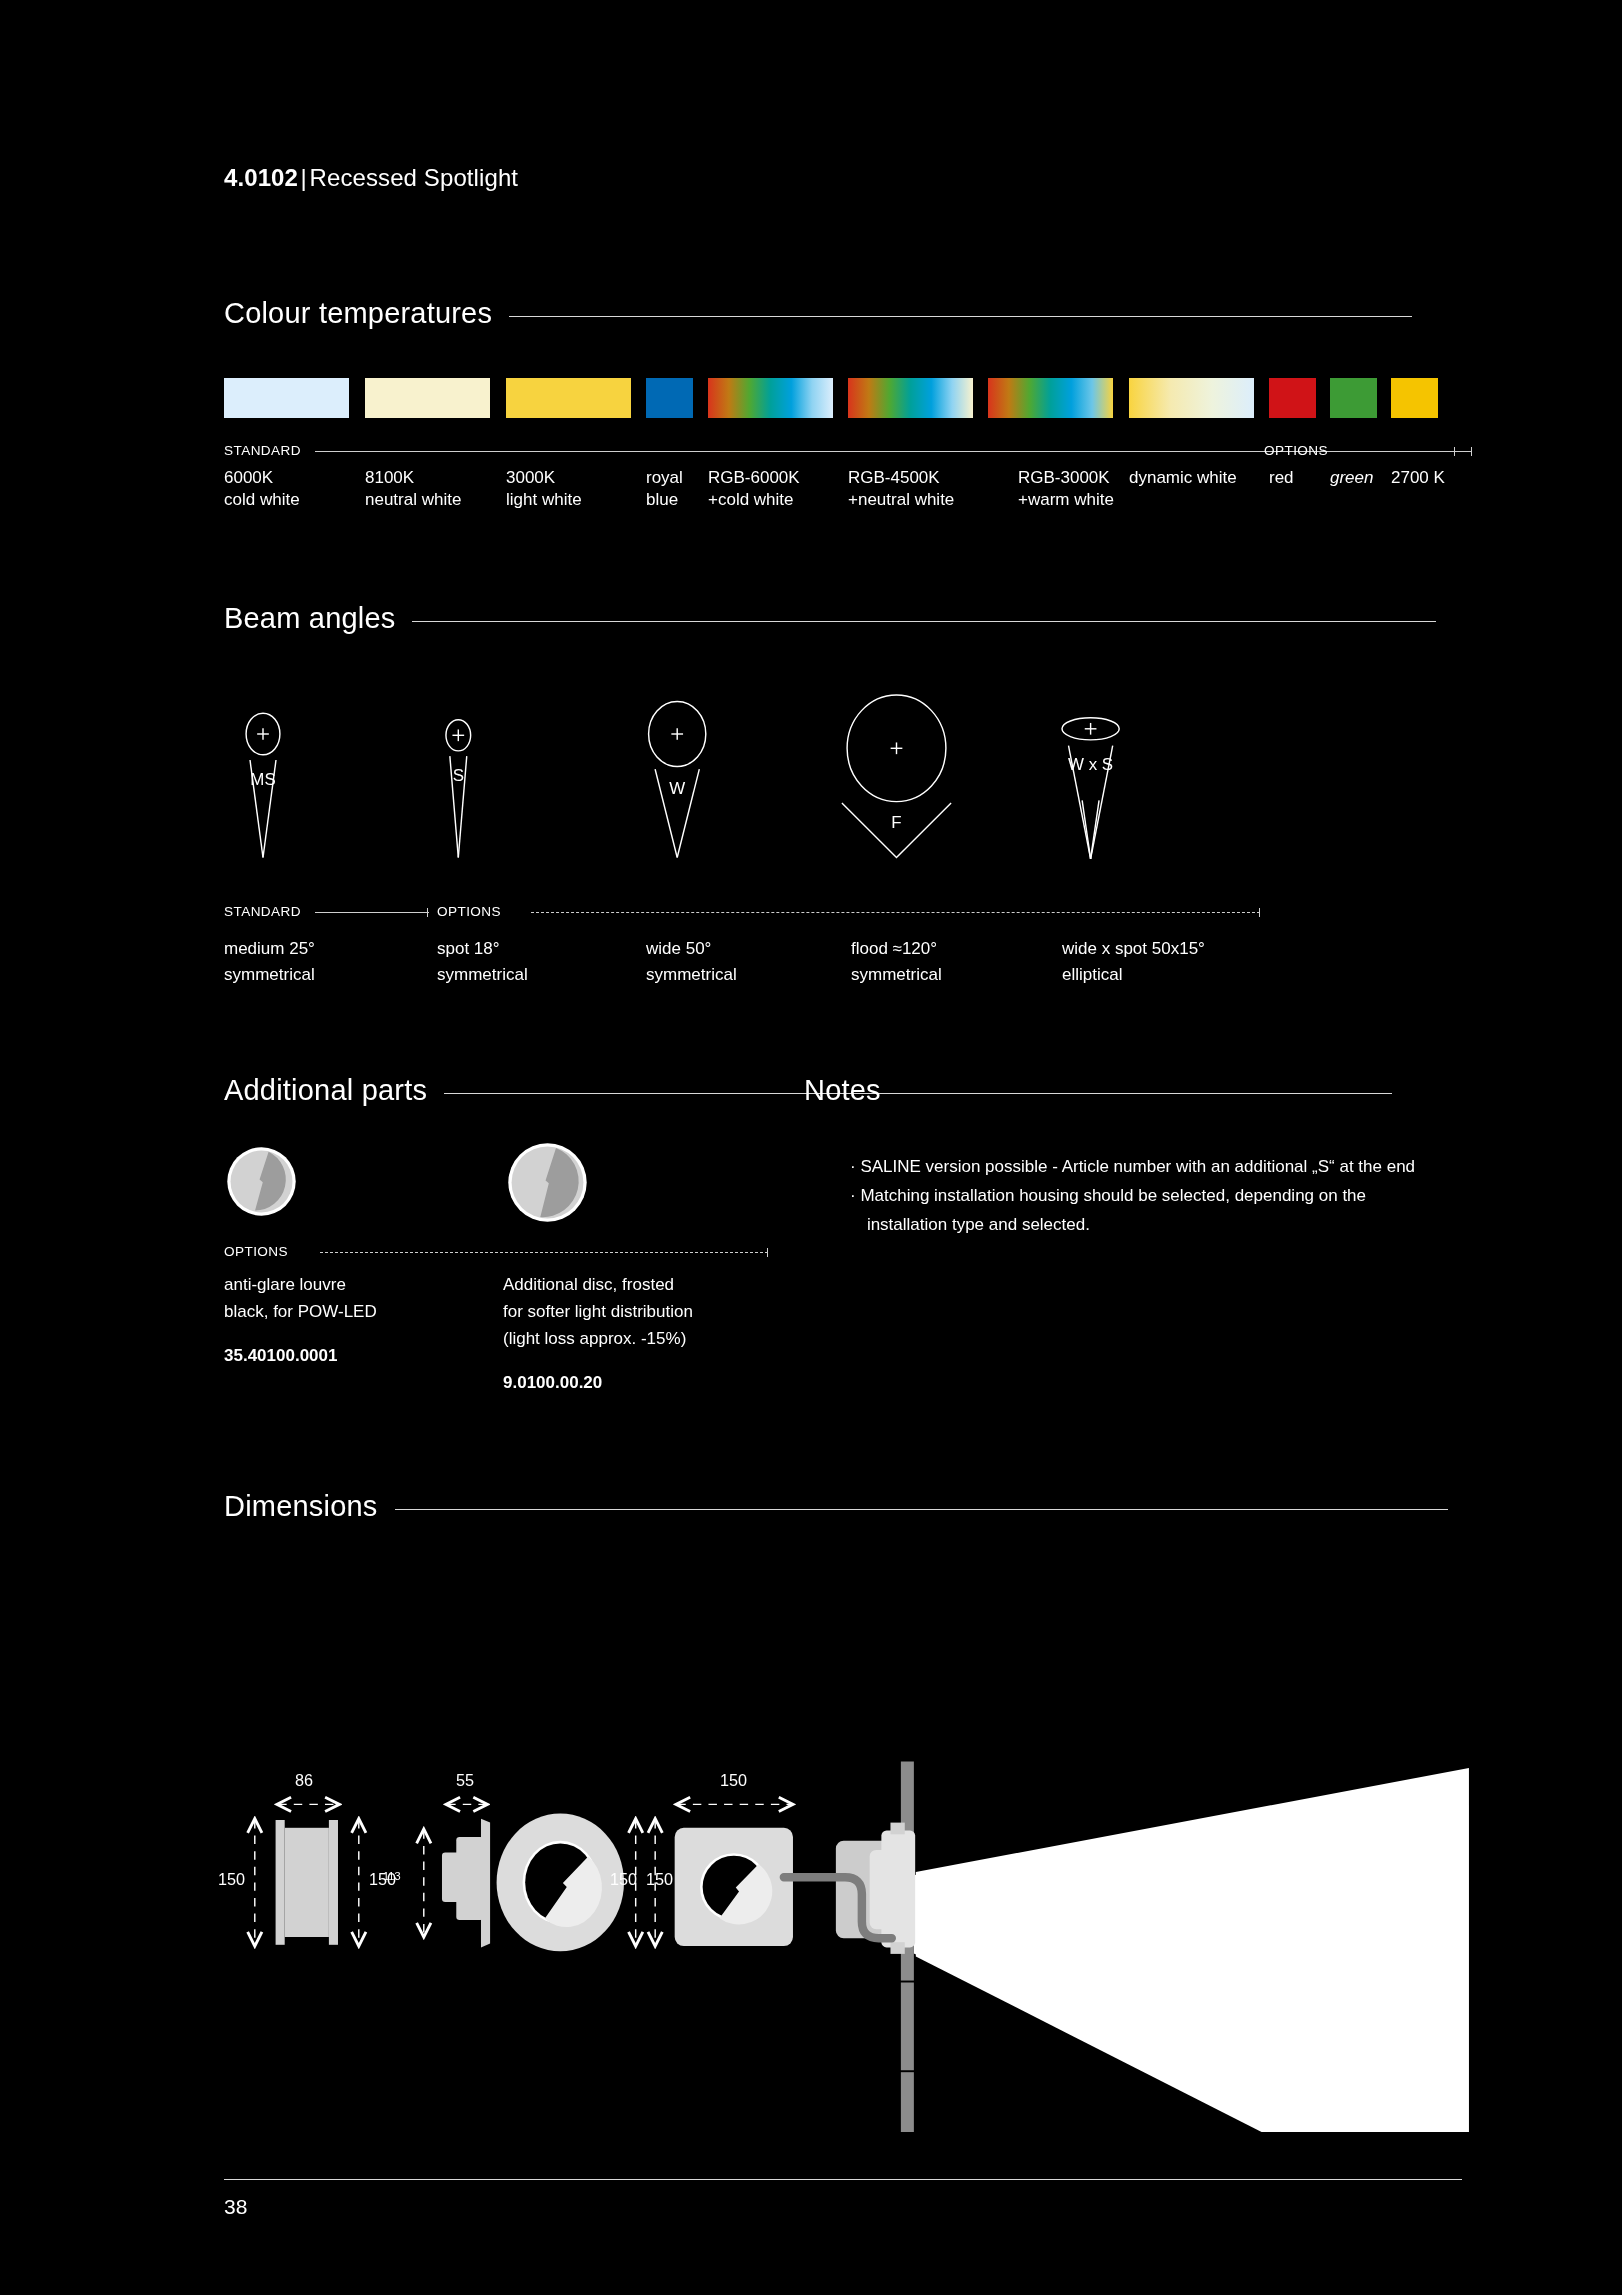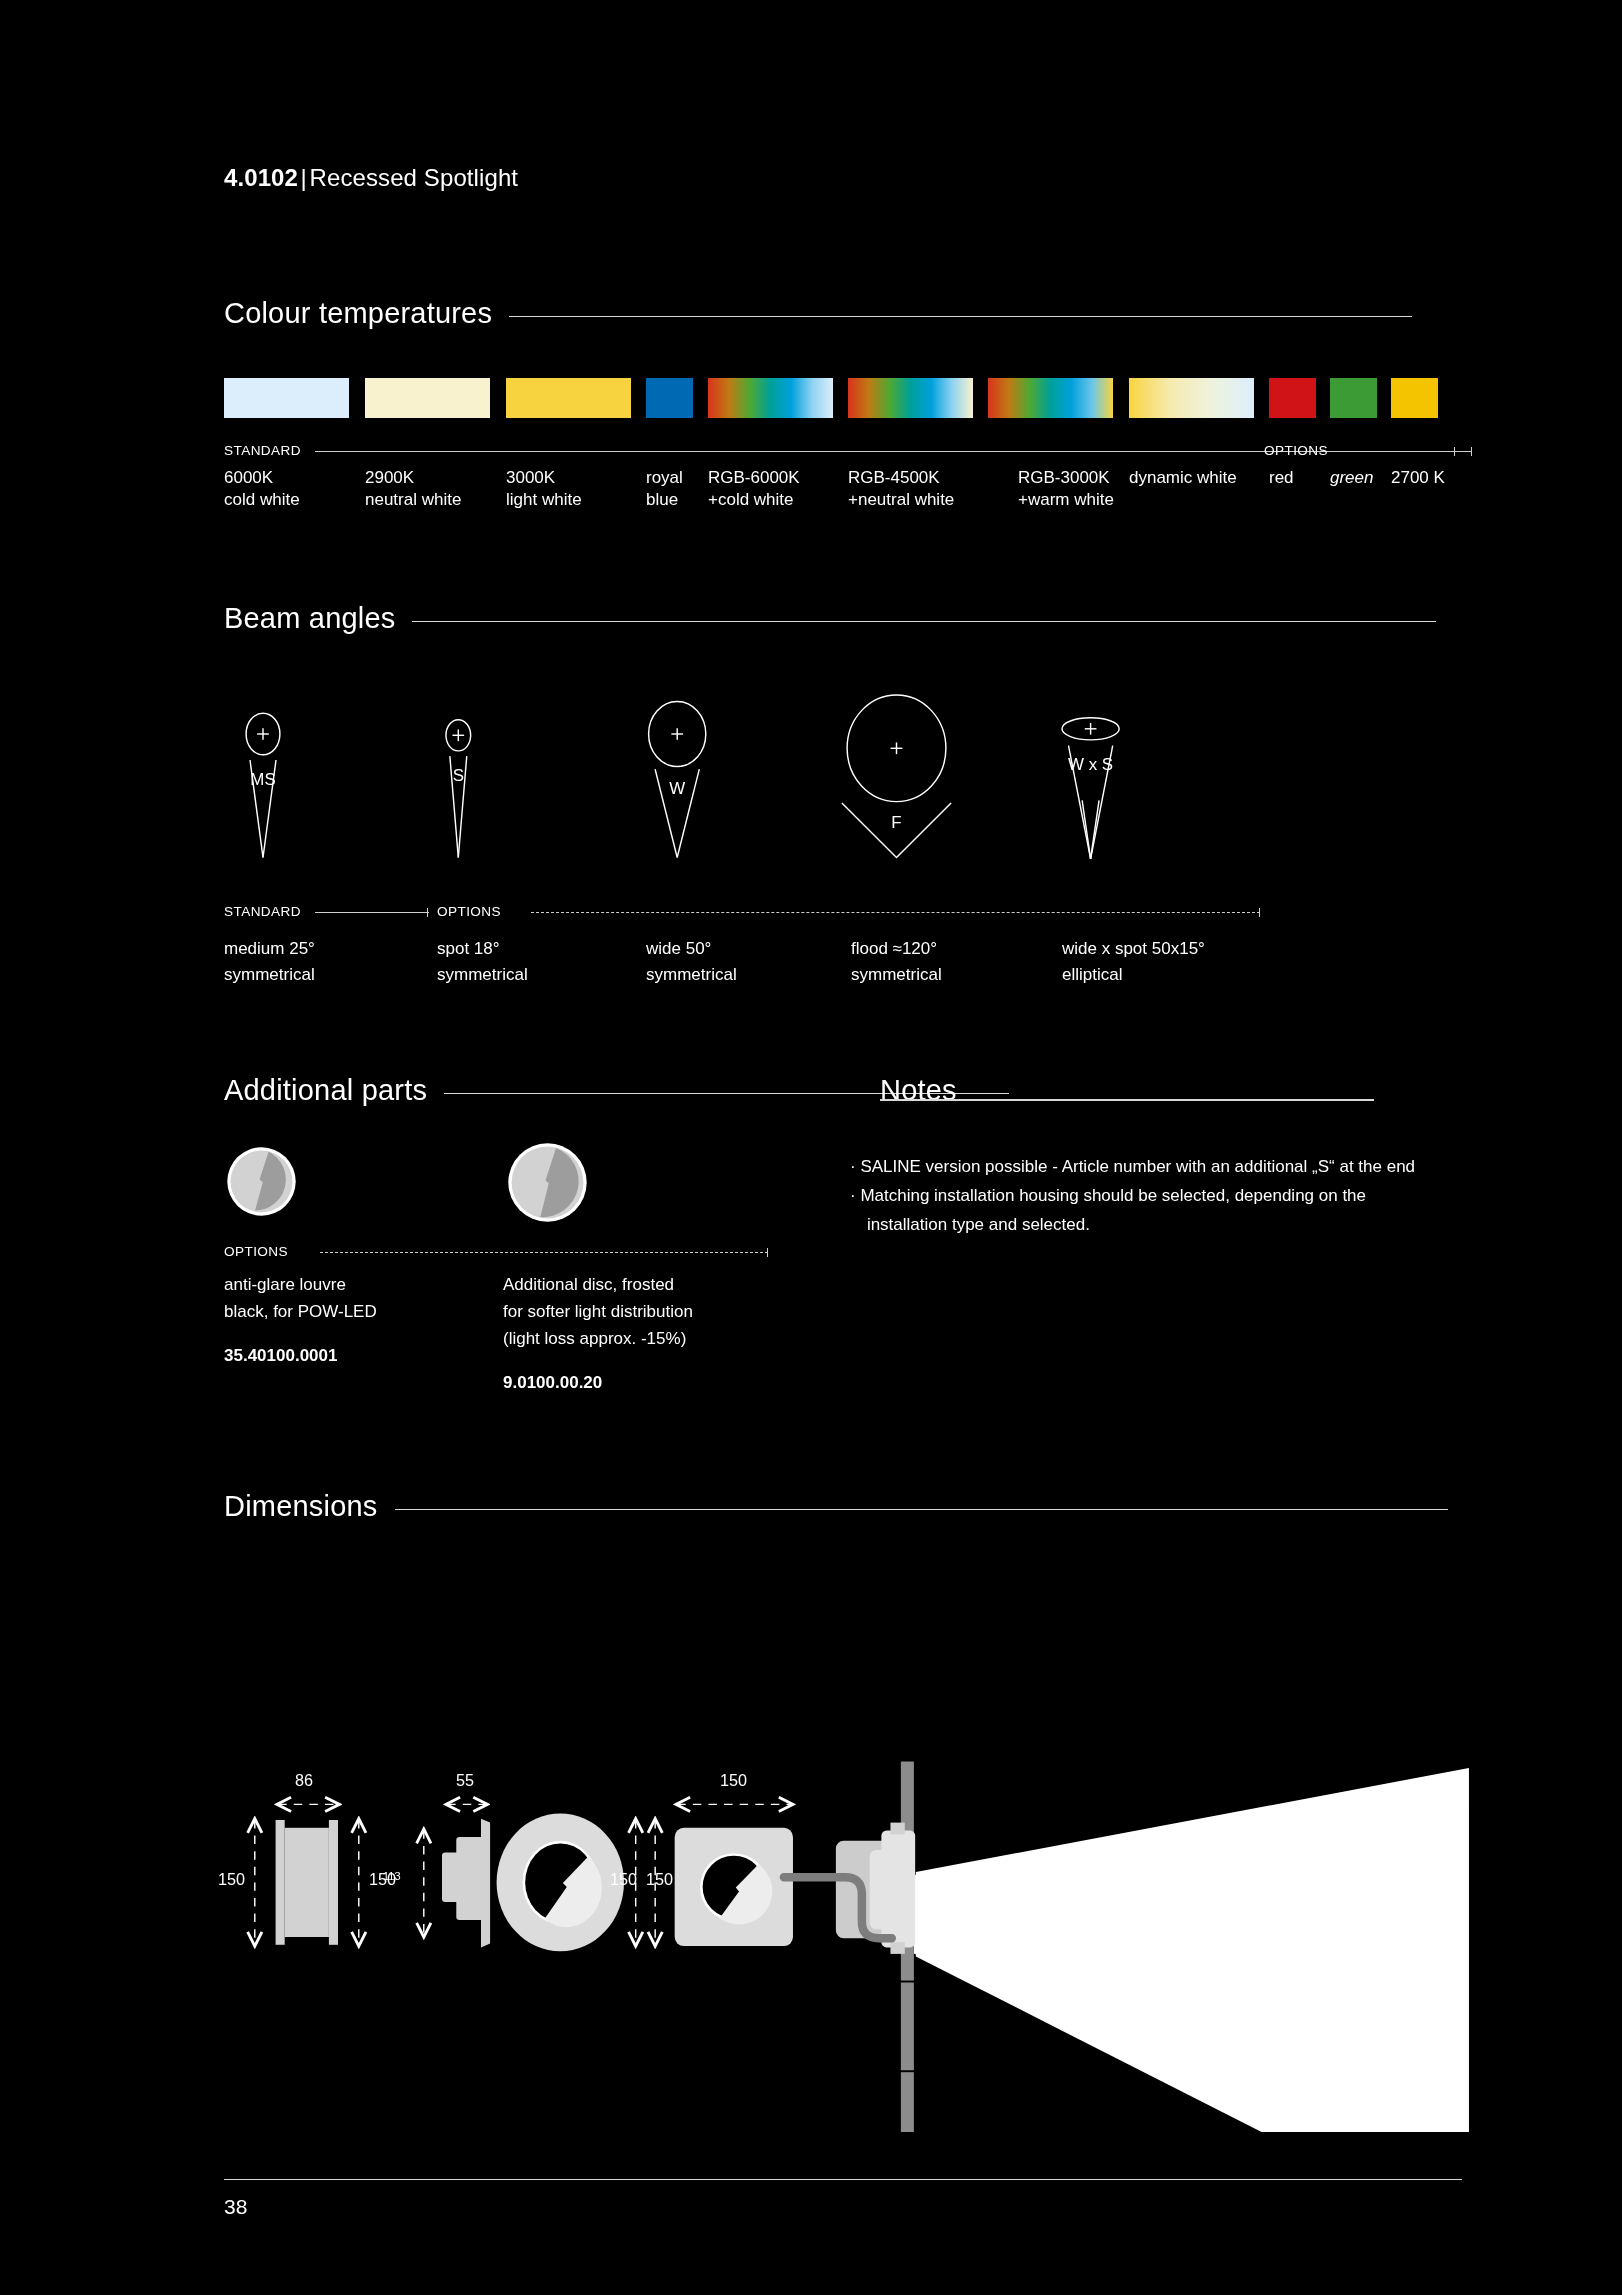--- a/index.html
+++ b/index.html
@@ -197,21 +197,21 @@
   <span class="solid-cap" style="left:1247px;"></span>
 </div>
 <div class="div-row" style="left:1264px; top:442px; width:198px;">
   <span class="div-label" style="left:0;">OPTIONS</span>
   <span class="dashed-line" style="left:71px; width:120px;"></span>
   <span class="dashed-cap" style="left:190px;"></span>
 </div>
 
 <div id="ct-labels">
     <div class="ct-label" style="left: 0px;"><span>6000K</span><span class="l2">cold white</span></div>
-    <div class="ct-label" style="left: 141px;"><span>2900K</span><span class="l2">neutral white</span></div>
+    <div class="ct-label" style="left: 141px;"><span>8100K</span><span class="l2">neutral white</span></div>
     <div class="ct-label" style="left: 282px;"><span>3000K</span><span class="l2">light white</span></div>
     <div class="ct-label" style="left: 422px;"><span>royal</span><span class="l2">blue</span></div>
     <div class="ct-label" style="left: 484px;"><span>RGB-6000K</span><span class="l2">+cold white</span></div>
     <div class="ct-label" style="left: 624px;"><span>RGB-4500K</span><span class="l2">+neutral white</span></div>
     <div class="ct-label" style="left: 794px;"><span>RGB-3000K</span><span class="l2">+warm white</span></div>
     <div class="ct-label" style="left: 905px;"><span>dynamic white</span></div>
     <div class="ct-label" style="left: 1045px;"><span>red</span></div>
     <div class="ct-label" style="left: 1106px; font-style: italic;"><span>green</span></div>
     <div class="ct-label" style="left: 1167px;"><span>2700 K</span></div>
   </div>
@@ -327,21 +327,21 @@
       <span class="art">35.40100.0001</span>
     </div>
     <div class="part-label" style="left: 279px;">
       <span style="display: block;">Additional disc, frosted</span>
       <span style="display: block;">for softer light distribution</span>
       <span style="display: block;">(light loss approx. -15%)</span>
       <span class="art">9.0100.00.20</span>
     </div>
   </div>
 
-<div class="section-head" style="left:863px; top:1076px;flex-direction:column;">
+<div class="section-head" style="left:804px; top:1076px;">
   <span class="htext">Notes</span>
   <span class="hrule" style="width:494px;"></span>
 </div>
 <div id="notes-body">
     <div class="note-line">
       <span class="bullet">·</span>
       <span class="txt">SALINE version possible - Article number with an additional „S“ at the end</span>
     </div>
     <div class="note-line">
       <span class="bullet">·</span>

